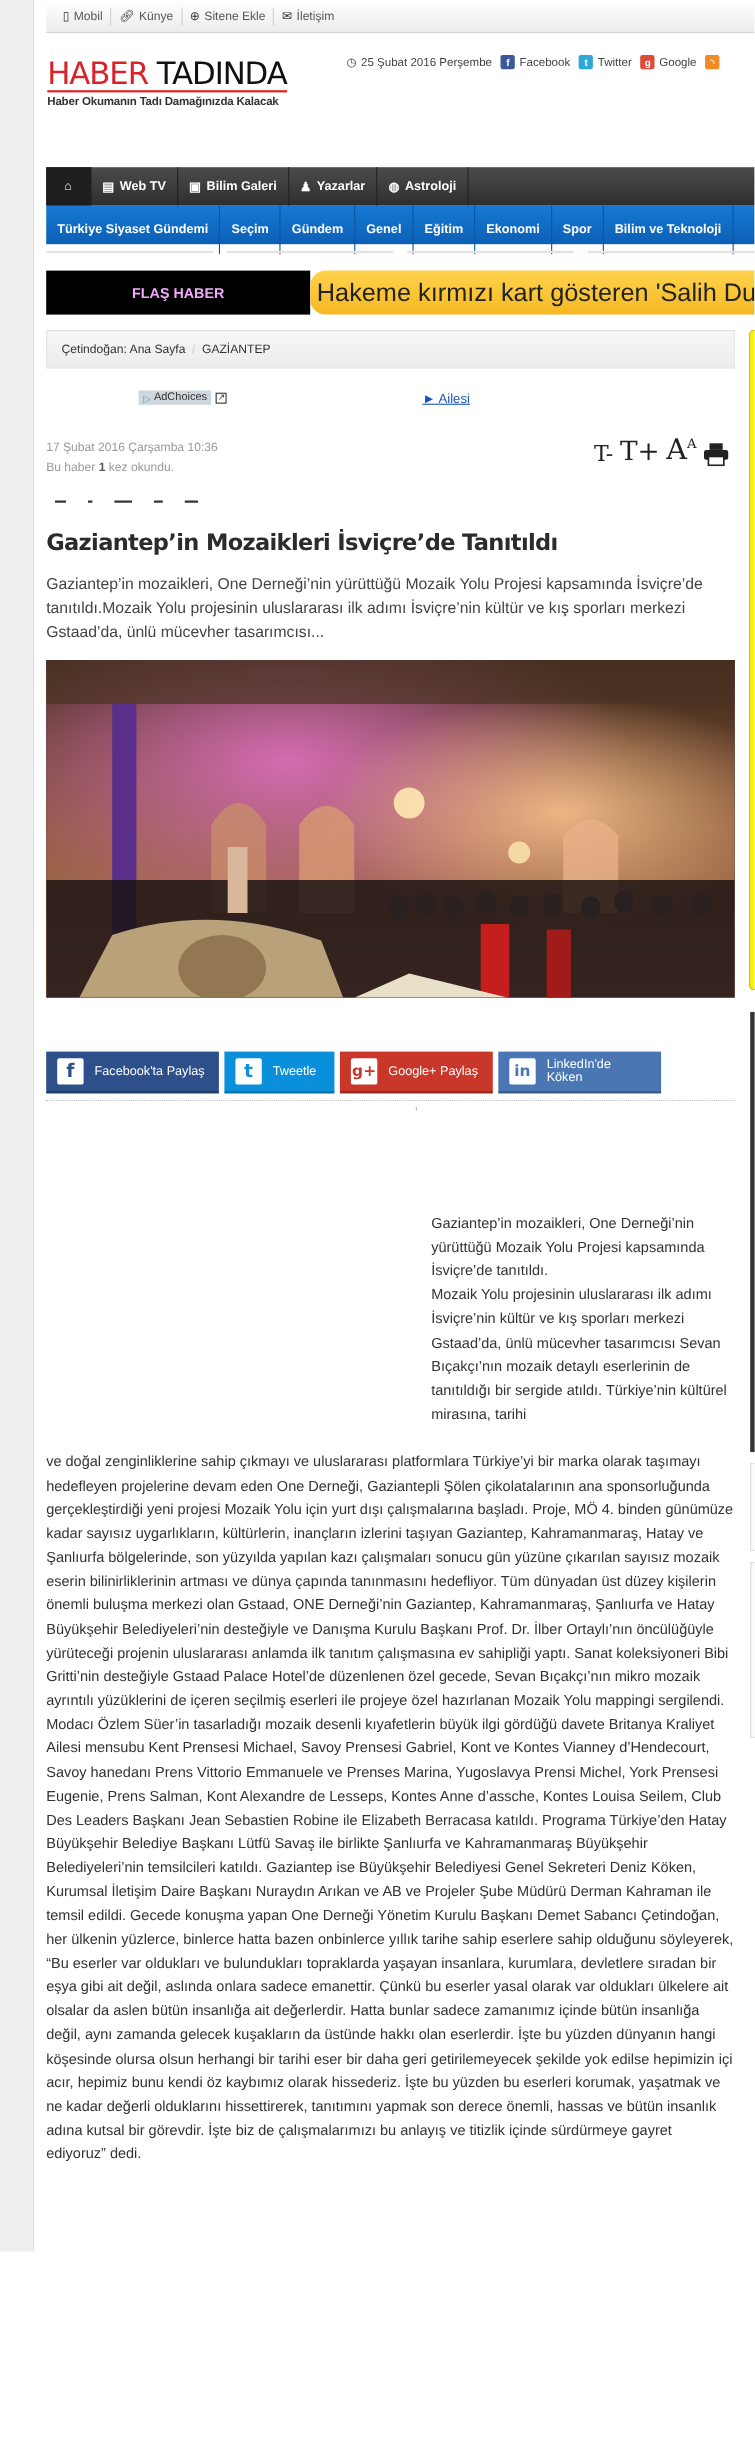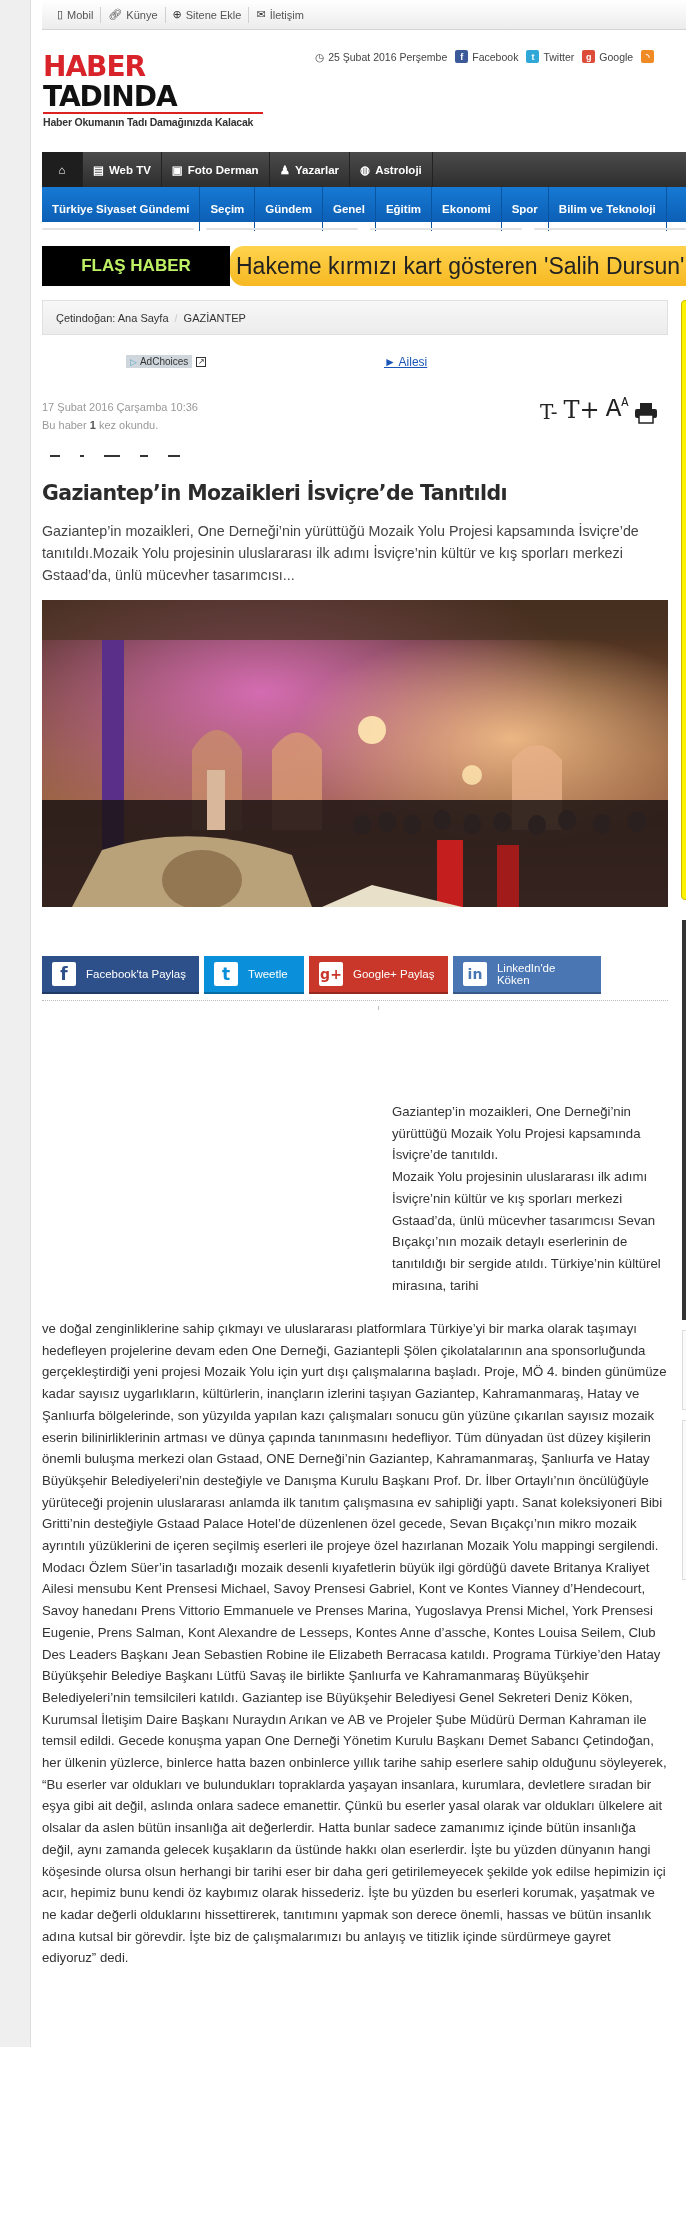--- a/index.html
+++ b/index.html
@@ -9,41 +9,41 @@
   .bottom-white { position: absolute; left: 0; top: 2047px; width: 686px; height: 170px; background: #fff; }
 
   
   .topbar { position: absolute; left: 42px; top: 0; width: 644px; height: 30px; background: linear-gradient(#ffffff, #ececec); border-bottom: 1px solid #d4d4d4; display: flex; align-items: center; padding-left: 8px; font-family: "Liberation Sans", sans-serif; font-size: 11px; color: #555; }
   .topbar .tb-item { display: flex; align-items: center; gap: 4px; padding: 0 7px; border-right: 1px solid #d0d0d0; height: 16px; }
   .topbar .tb-item:last-child { border-right: none; }
   .tb-icon { font-size: 11px; color: #333; }
 
   
   .logo { position: absolute; left: 43px; top: 52px; width: 220px; height: 50px; }
-  .logo-main { font-family: "DejaVu Sans", sans-serif; font-size: 28px; letter-spacing: -1px; line-height: 30px; font-weight: bold; border-bottom: 2px solid #d22; display: inline-block; }
+  .logo-main { font-family: "DejaVu Sans", sans-serif; font-size: 28px; letter-spacing: -1px; line-height: 30px; font-weight: normal; border-bottom: 2px solid #d22; display: inline-block; }
   .logo-main .red { color: #d8232a; }
   .logo-main .blk { color: #111; }
   .logo-sub { font-family: "Liberation Sans", sans-serif; font-weight: bold; font-size: 10.5px; color: #333; margin-top: 2px; letter-spacing: -0.2px; }
 
   .hdr-right { position: absolute; left: 315px; top: 50px; display: flex; align-items: center; gap: 8px; font-family: "Liberation Sans", sans-serif; font-size: 10.5px; color: #444; }
   .hdr-right .hr-item { display: flex; align-items: center; gap: 4px; }
   .sq { width: 13px; height: 13px; border-radius: 2px; display: inline-flex; align-items: center; justify-content: center; color: #fff; font-size: 9px; font-weight: bold; }
 
   
   .mainnav { position: absolute; left: 42px; top: 152px; width: 644px; height: 35px; background: linear-gradient(#4b4b4b, #2e2e2e); display: flex; font-family: "Liberation Sans", sans-serif; font-size: 11.5px; font-weight: bold; color: #fff; }
   .mainnav .mn-item { display: flex; align-items: center; gap: 5px; padding: 0 10px; border-right: 1px solid #222; height: 35px; }
   .mainnav .mn-home { background: #1e1e1e; width: 41px; justify-content: center; padding: 0; }
   .subnav { position: absolute; left: 42px; top: 187px; width: 644px; height: 35px; background: linear-gradient(#1779d4, #0c5fb5); display: flex; font-family: "Liberation Sans", sans-serif; font-size: 11.5px; font-weight: bold; color: #fff; }
   .subnav .sn-item { display: flex; align-items: center; padding: 0 10px; border-right: 1px solid #0a55a2; height: 44px; white-space: nowrap; }
   .nav-shadows { position: absolute; left: 42px; top: 228px; width: 644px; height: 4px; display: flex; gap: 12px; }
   .nav-shadows span { width: 165px; height: 2px; background: #e2e2e2; border-radius: 2px; }
 
   
   .flash { position: absolute; left: 42px; top: 246px; width: 644px; height: 40px; display: flex; font-family: "Liberation Sans", sans-serif; }
-  .flash-label { width: 188px; background: #000; color: #bef264; font-size: 17px; font-weight: bold; display: flex; align-items: center; justify-content: center; }
+  .flash-label { width: 240px; background: #000; color: #f0abfc; font-size: 13px; font-weight: bold; display: flex; align-items: center; justify-content: center; }
   .flash-text { flex: 1; background: linear-gradient(#ffd34d, #f6b822); color: #222; font-size: 23px; display: flex; align-items: center; padding-left: 6px; white-space: nowrap; overflow: hidden; border-radius: 14px 0 0 14px; }
 
   
   .crumb { position: absolute; left: 42px; top: 300px; width: 626px; height: 35px; background: linear-gradient(#f7f7f7, #ececec); border: 1px solid #e0e0e0; display: flex; align-items: center; padding-left: 13px; font-family: "Liberation Sans", sans-serif; font-size: 11px; color: #333; gap: 6px; }
   .crumb .sep { color: #ccc; }
 
   
   .side-yellow { position: absolute; left: 681px; top: 300px; width: 10px; height: 600px; background: #fff200; border: 1px solid #c8b800; border-radius: 4px; }
   .side-dark { position: absolute; left: 682px; top: 920px; width: 6px; height: 400px; background: #333; }
   .side-box1 { position: absolute; left: 682px; top: 1330px; width: 6px; height: 80px; border: 1px solid #ddd; background: #fafafa; }
@@ -55,21 +55,21 @@
   .ac-tri { color: #5aa9c9; font-size: 9px; }
   .ac-ext { font-size: 11px; border: 1px solid #333; width: 10px; height: 10px; display: inline-block; line-height: 8px; text-align: center; font-size: 8px; }
   .hatay-link { position: absolute; left: 384px; top: 355px; font-family: "Liberation Sans", sans-serif; font-size: 12px; color: #1a56b8; text-decoration: underline; }
 
   
   .meta { position: absolute; left: 42px; top: 398px; font-family: "Liberation Sans", sans-serif; font-size: 11px; color: #999; line-height: 18px; }
   .meta b { color: #555; }
   .font-tools { position: absolute; left: 540px; top: 394px; display: flex; align-items: flex-end; gap: 6px; font-family: "DejaVu Serif", serif; color: #222; }
   .ft-minus { font-size: 20px; }
   .ft-plus { font-size: 24px; }
-  .ft-reset { font-size: 26px; font-family: Liberation Mono, monospace; }
+  .ft-reset { font-size: 26px; }
   .ft-reset sup { font-size: 12px; }
   .ft-print { width: 24px; height: 22px; position: relative; }
 
   
   .ghost { position: absolute; left: 50px; top: 455px; width: 200px; height: 4px; display: flex; gap: 20px; }
   .ghost span { height: 2px; background: #333; }
 
   
   .title { position: absolute; left: 42px; top: 481px; font-family: "DejaVu Sans", sans-serif; font-weight: bold; font-size: 20.5px; color: #2b2b2b; letter-spacing: -0.6px; }
   .summary { position: absolute; left: 42px; top: 520px; width: 620px; font-family: "Liberation Sans", sans-serif; font-size: 14.3px; line-height: 22px; color: #444; }
@@ -143,21 +143,21 @@
   <div class="mainnav">
     <div class="mn-item mn-home">
       <span>⌂</span>
     </div>
     <div class="mn-item">
       <span>▤</span>
       <span>Web TV</span>
     </div>
     <div class="mn-item">
       <span>▣</span>
-      <span>Foto Derman</span>
+      <span>Bilim Galeri</span>
     </div>
     <div class="mn-item">
       <span>♟</span>
       <span>Yazarlar</span>
     </div>
     <div class="mn-item">
       <span>◍</span>
       <span>Astroloji</span>
     </div>
   </div>

